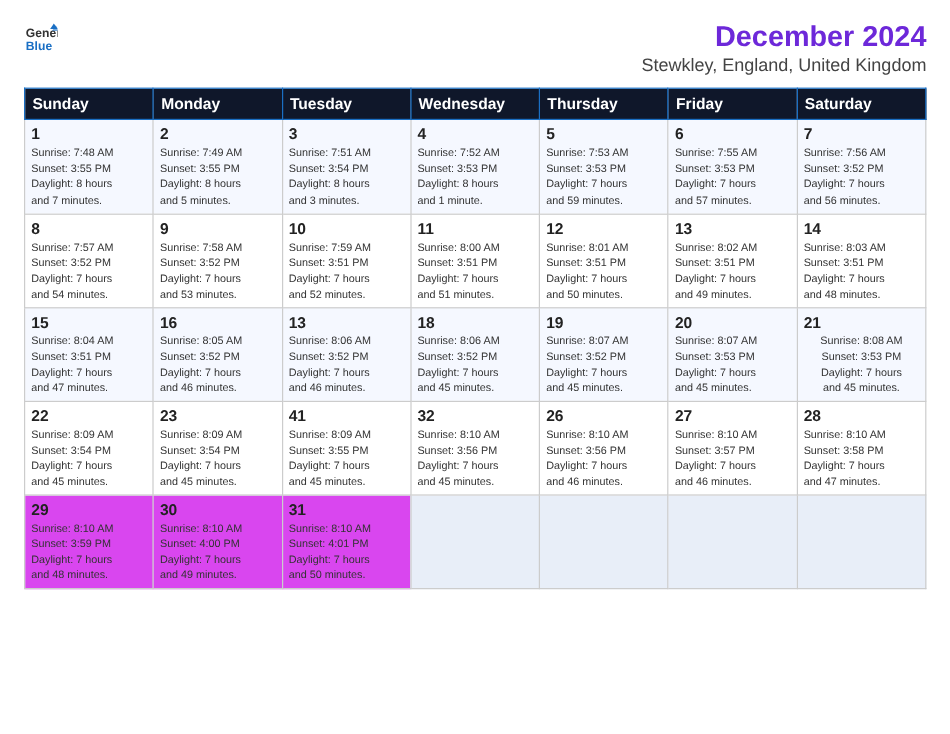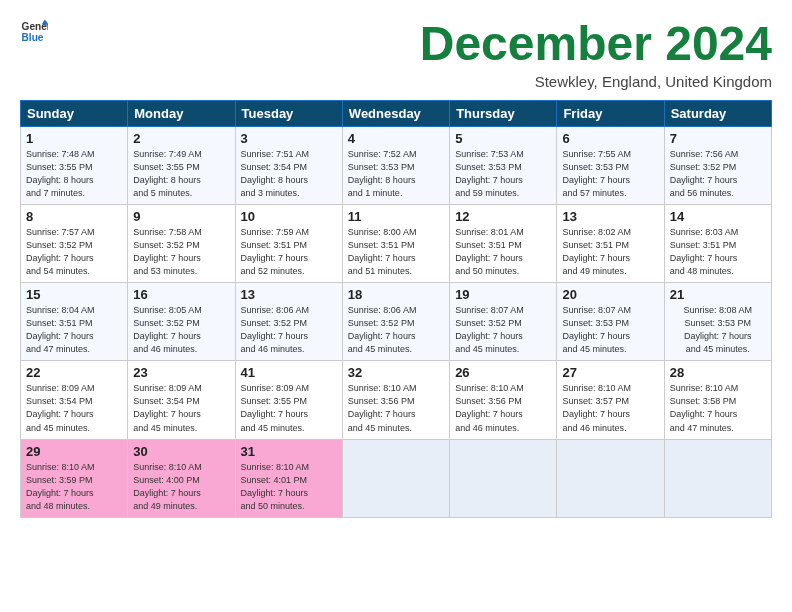--- a/index.html
+++ b/index.html
@@ -26,58 +26,58 @@
       gap: 4px;
     }
     .logo-icon {
       width: 28px;
       height: 28px;
     }
     .title-block {
       text-align: right;
     }
     .month-title {
-      font-size: 48px;
+      font-size: 24px;
       font-weight: bold;
-      color: #15803d;
+      color: #6d28d9;
       line-height: 1.1;
     }
     .location {
       font-size: 15px;
       color: #444;
       margin-top: 2px;
     }
     table {
       width: 100%;
       border-collapse: collapse;
       table-layout: fixed;
     }
     thead tr th {
-      background: #0c4a6e;
+      background: #0f172a;
       color: #fff;
       font-size: 13px;
       font-weight: bold;
       padding: 5px 6px;
       text-align: left;
       border: 1px solid #1a6fc4;
     }
     tbody tr td {
       border: 1px solid #ccc;
       vertical-align: top;
       padding: 4px 5px;
       font-size: 9.5px;
       color: #333;
       height: 78px;
       background: #fff;
     }
     tbody tr:nth-child(odd) td {
       background: #f5f8ff;
     }
     tbody tr:last-child td {
-      background: #f9a8d4;
+      background: #d946ef;
     }
     .day-num {
       font-size: 13px;
       font-weight: bold;
       color: #222;
       display: block;
       margin-bottom: 2px;
     }
     .day-info {
       font-size: 9px;

